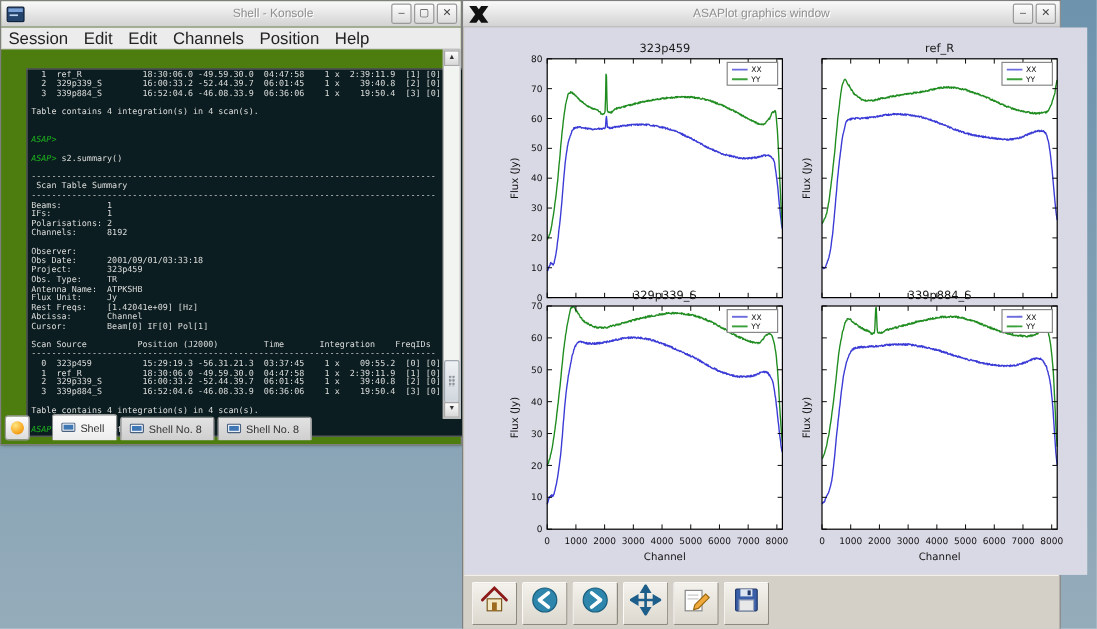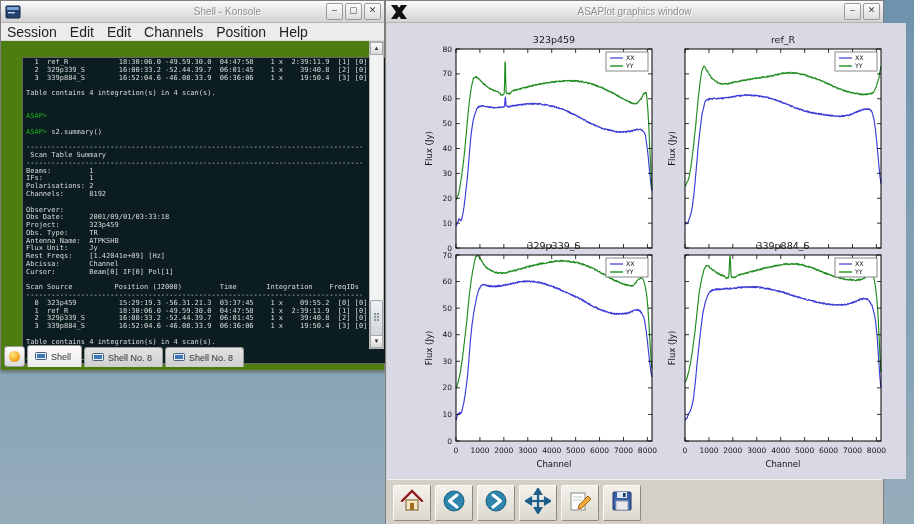--- a/index.html
+++ b/index.html
@@ -25,35 +25,35 @@
     font-size:9px;line-height:13px;text-align:center;color:#444;border-radius:2px;}
   .menubar{height:17px;background:#ececec;display:flex;align-items:center;
     padding-left:6px;gap:13px;border-bottom:1px solid #d8d8d8;}
   .menuitem{font-size:14px;color:#222;}
   .termframe{position:absolute;left:4px;top:56px;width:363px;height:305px;
     background:#0b1d20;border:1px solid #666;border-right:none;margin-left:17px;}
   #term{position:absolute;left:3px;top:1px;right:0;bottom:0;
     font-family:"DejaVu Sans Mono",monospace;font-size:7px;line-height:7.77px;
     color:#dcdcdc;white-space:pre;overflow:hidden;}
   .tl{height:7.77px;}
-  .prompt{color:#1db31d;}
+  .prompt{color:#1db31d;font-style:italic;}
   .cursor{display:inline-block;width:4px;height:7px;background:#c9c9c9;vertical-align:-1px;}
   
   #tscroll{position:absolute;left:368px;top:40px;width:13px;height:306px;
     background:#f2f4f2;border:1px solid #b9b9b9;}
   .sarrow{position:absolute;left:0;width:11px;height:11px;background:linear-gradient(#fcfcfc,#d8d8d8);
     border:1px solid #a8a8a8;font-size:6px;color:#333;text-align:center;line-height:11px;}
   #sb-up{top:0;}
   #sb-down{bottom:0;}
   #sb-thumb{position:absolute;left:0;width:11px;height:34px;bottom:12px;
     background:linear-gradient(#eef1f4,#cfd6dc);border:1px solid #9fa8b0;border-radius:2px;}
   #sb-thumb:after{content:"";position:absolute;left:3px;top:12px;width:5px;height:9px;
     background:radial-gradient(circle 1px at 1px 1px,#8a929a 1px,transparent 1.2px) 0 0/3px 3px;}
   .tabbar{position:absolute;left:3px;bottom:3px;height:21px;right:3px;
-    display:flex;align-items:flex-end;gap:2px;}
+    display:flex;align-items:flex-end;gap:18px;}
   .newsess{width:19px;height:19px;border:1px solid #9a9a9a;border-radius:3px;
     background:linear-gradient(#fdfdfd,#dcdcdc);display:flex;align-items:center;justify-content:center;}
   .ball{width:11px;height:11px;border-radius:50%;
     background:radial-gradient(circle at 35% 30%,#ffe680,#f7a41d 65%,#c87a10);}
   .tab{height:19px;display:flex;align-items:center;gap:4px;padding:0 10px 0 7px;
     border:1px solid #9a9a9a;border-bottom:none;border-radius:3px 3px 0 0;
     background:linear-gradient(#e2e2e2,#cfcfcf);font-size:9px;color:#333;}
   .tab.active{background:linear-gradient(#fcfcfc,#ececec);height:21px;}
   .tabmon{width:12px;height:9px;}
   

